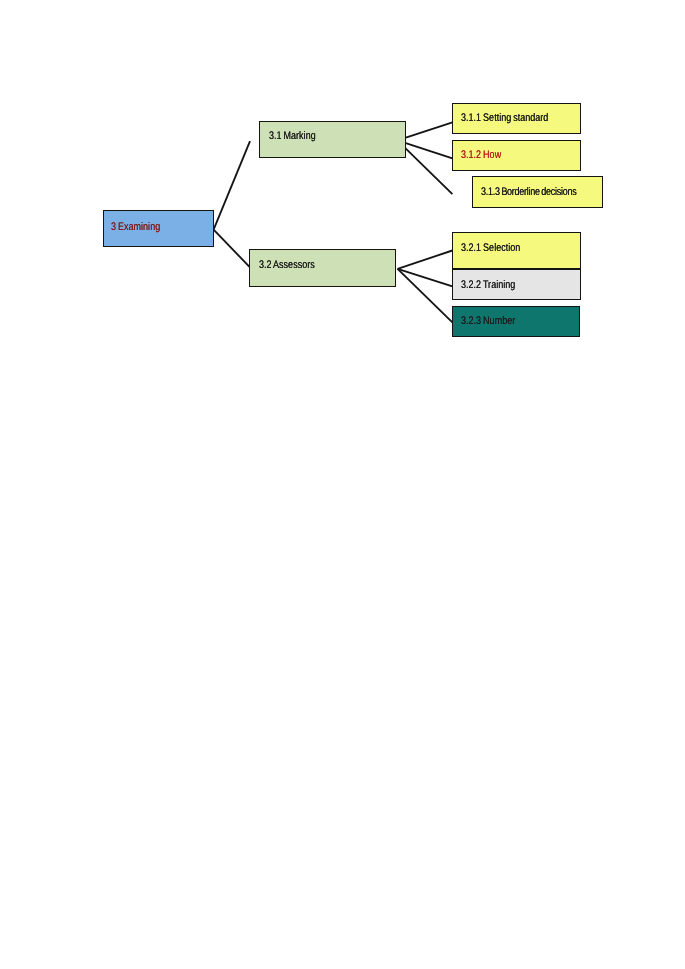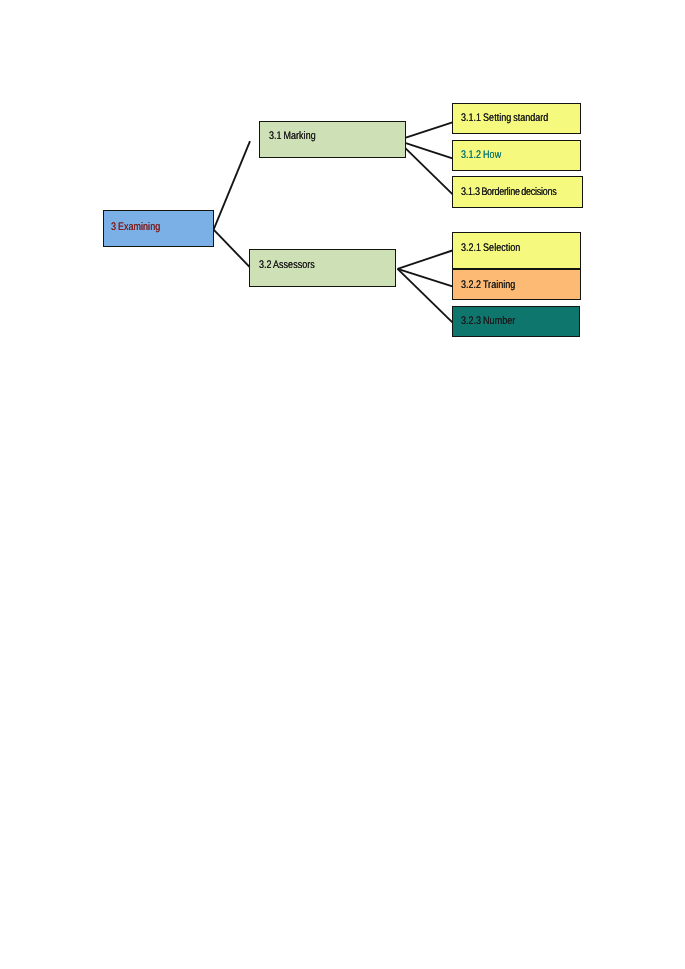--- a/index.html
+++ b/index.html
@@ -74,32 +74,32 @@
   </div>
 
   <div class="node branch branch-2" style="background: rgb(206, 224, 181); border-color: rgb(20, 20, 17); color: rgb(28, 28, 28);">
     <span class="lbl">3.2 Assessors</span>
   </div>
 
   <div class="node leaf leaf-1" style="background: rgb(245, 250, 127); border-color: rgb(20, 20, 17); color: rgb(28, 28, 28);">
     <span class="lbl">3.1.1 Setting standard</span>
   </div>
 
-  <div class="node leaf leaf-2" style="background: rgb(245, 250, 127); border-color: rgb(20, 20, 17); color: #0f766e;">
+  <div class="node leaf leaf-2" style="background: rgb(245, 250, 127); border-color: rgb(20, 20, 17); color: #b91c1c;">
     <span class="lbl">3.1.2 How</span>
   </div>
 
-  <div class="node leaf leaf-3" style="background: rgb(245, 250, 127); border-color: rgb(20, 20, 17); color: rgb(28, 28, 28);">
+  <div class="node leaf leaf-3" style="background: rgb(245, 250, 127); border-color: rgb(20, 20, 17); color: rgb(28, 28, 28); margin-left: 20px;">
     <span class="lbl">3.1.3 Borderline decisions</span>
   </div>
 
   <div class="node leaf leaf-4" style="background: rgb(245, 250, 127); border-color: rgb(20, 20, 17); color: rgb(28, 28, 28);">
     <span class="lbl">3.2.1 Selection</span>
   </div>
 
-  <div class="node leaf leaf-5" style="background: #fdba74; border-color: rgb(20, 20, 17); color: rgb(28, 28, 28);">
+  <div class="node leaf leaf-5" style="background: #e5e5e5; border-color: rgb(20, 20, 17); color: rgb(28, 28, 28);">
     <span class="lbl">3.2.2 Training</span>
   </div>
 
   <div class="node leaf leaf-6" style="background: #0f766e; border-color: rgb(20, 20, 17); color: rgb(28, 28, 28);">
     <span class="lbl">3.2.3 Number</span>
   </div>
 </div>
 
 </body></html>

